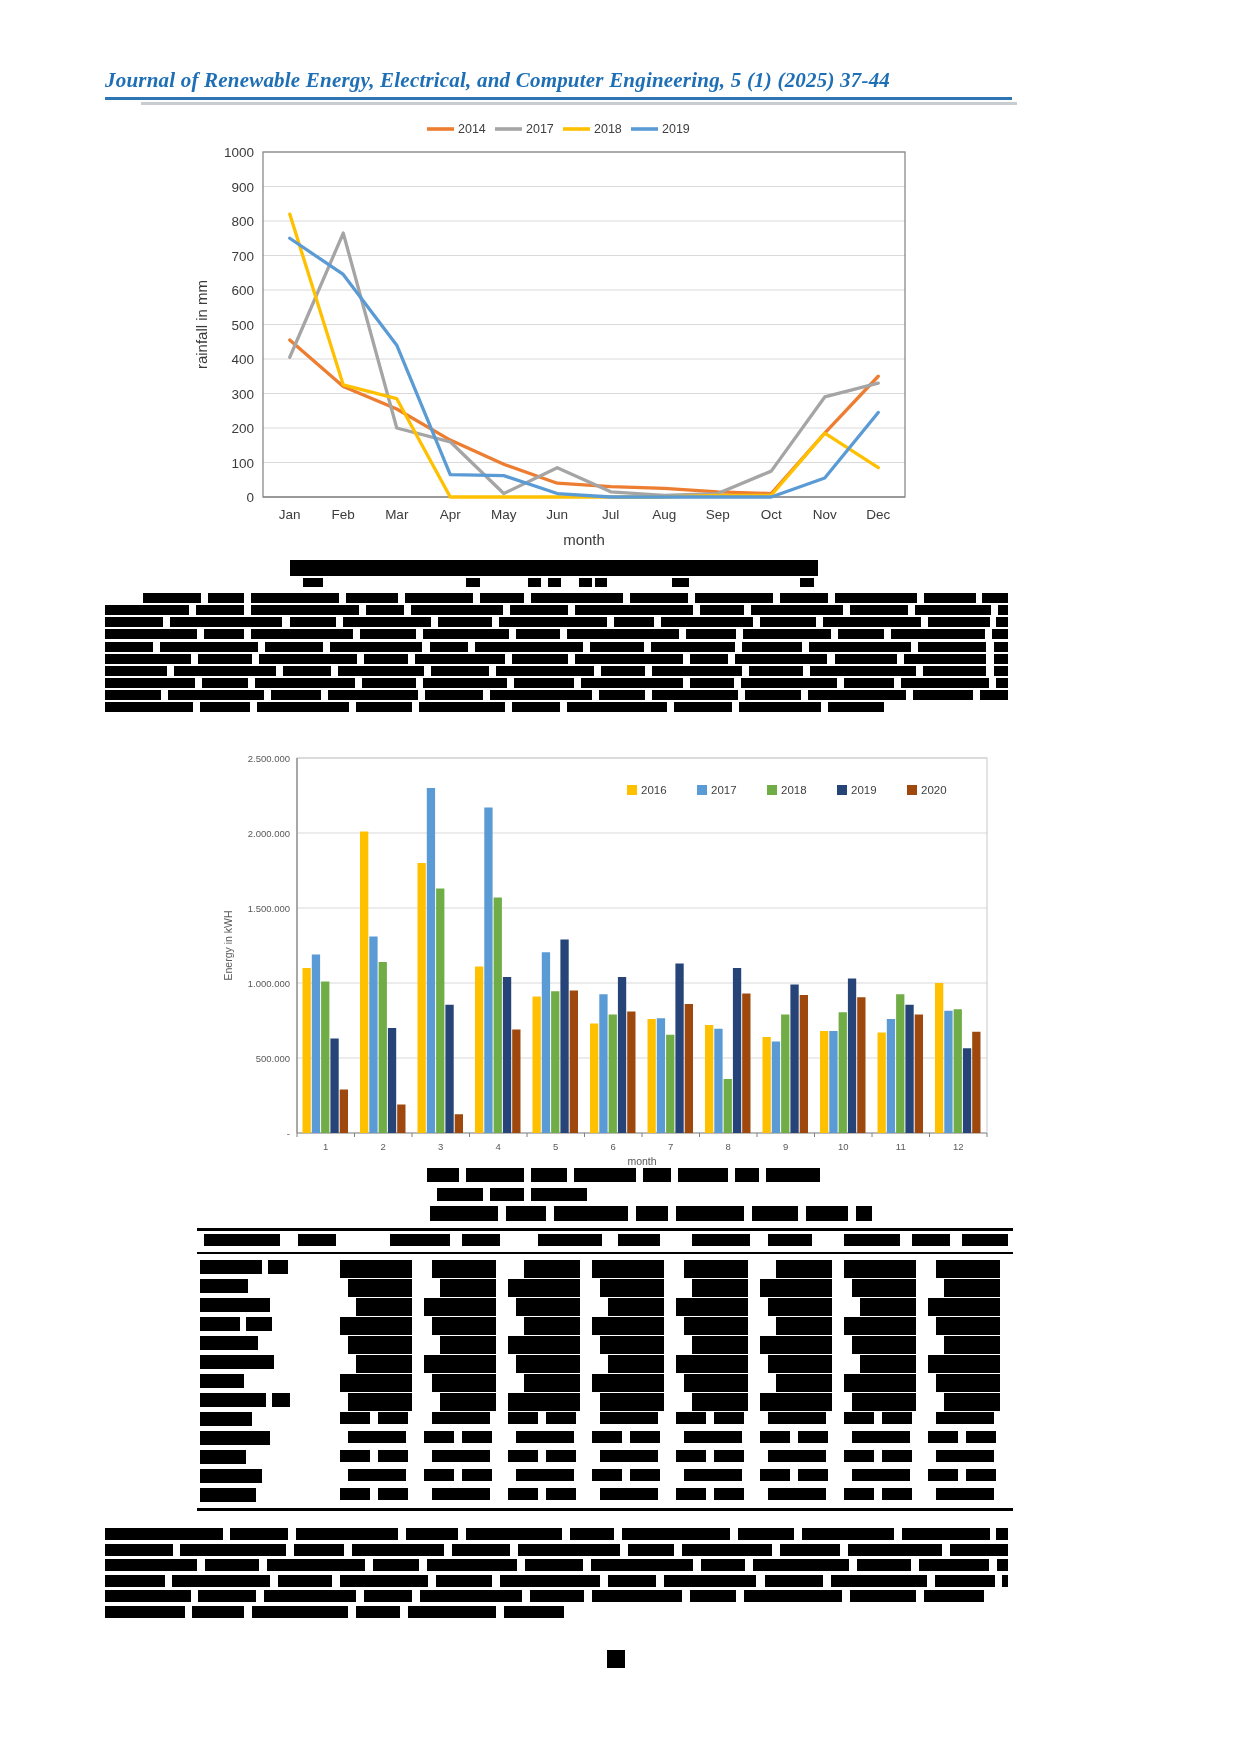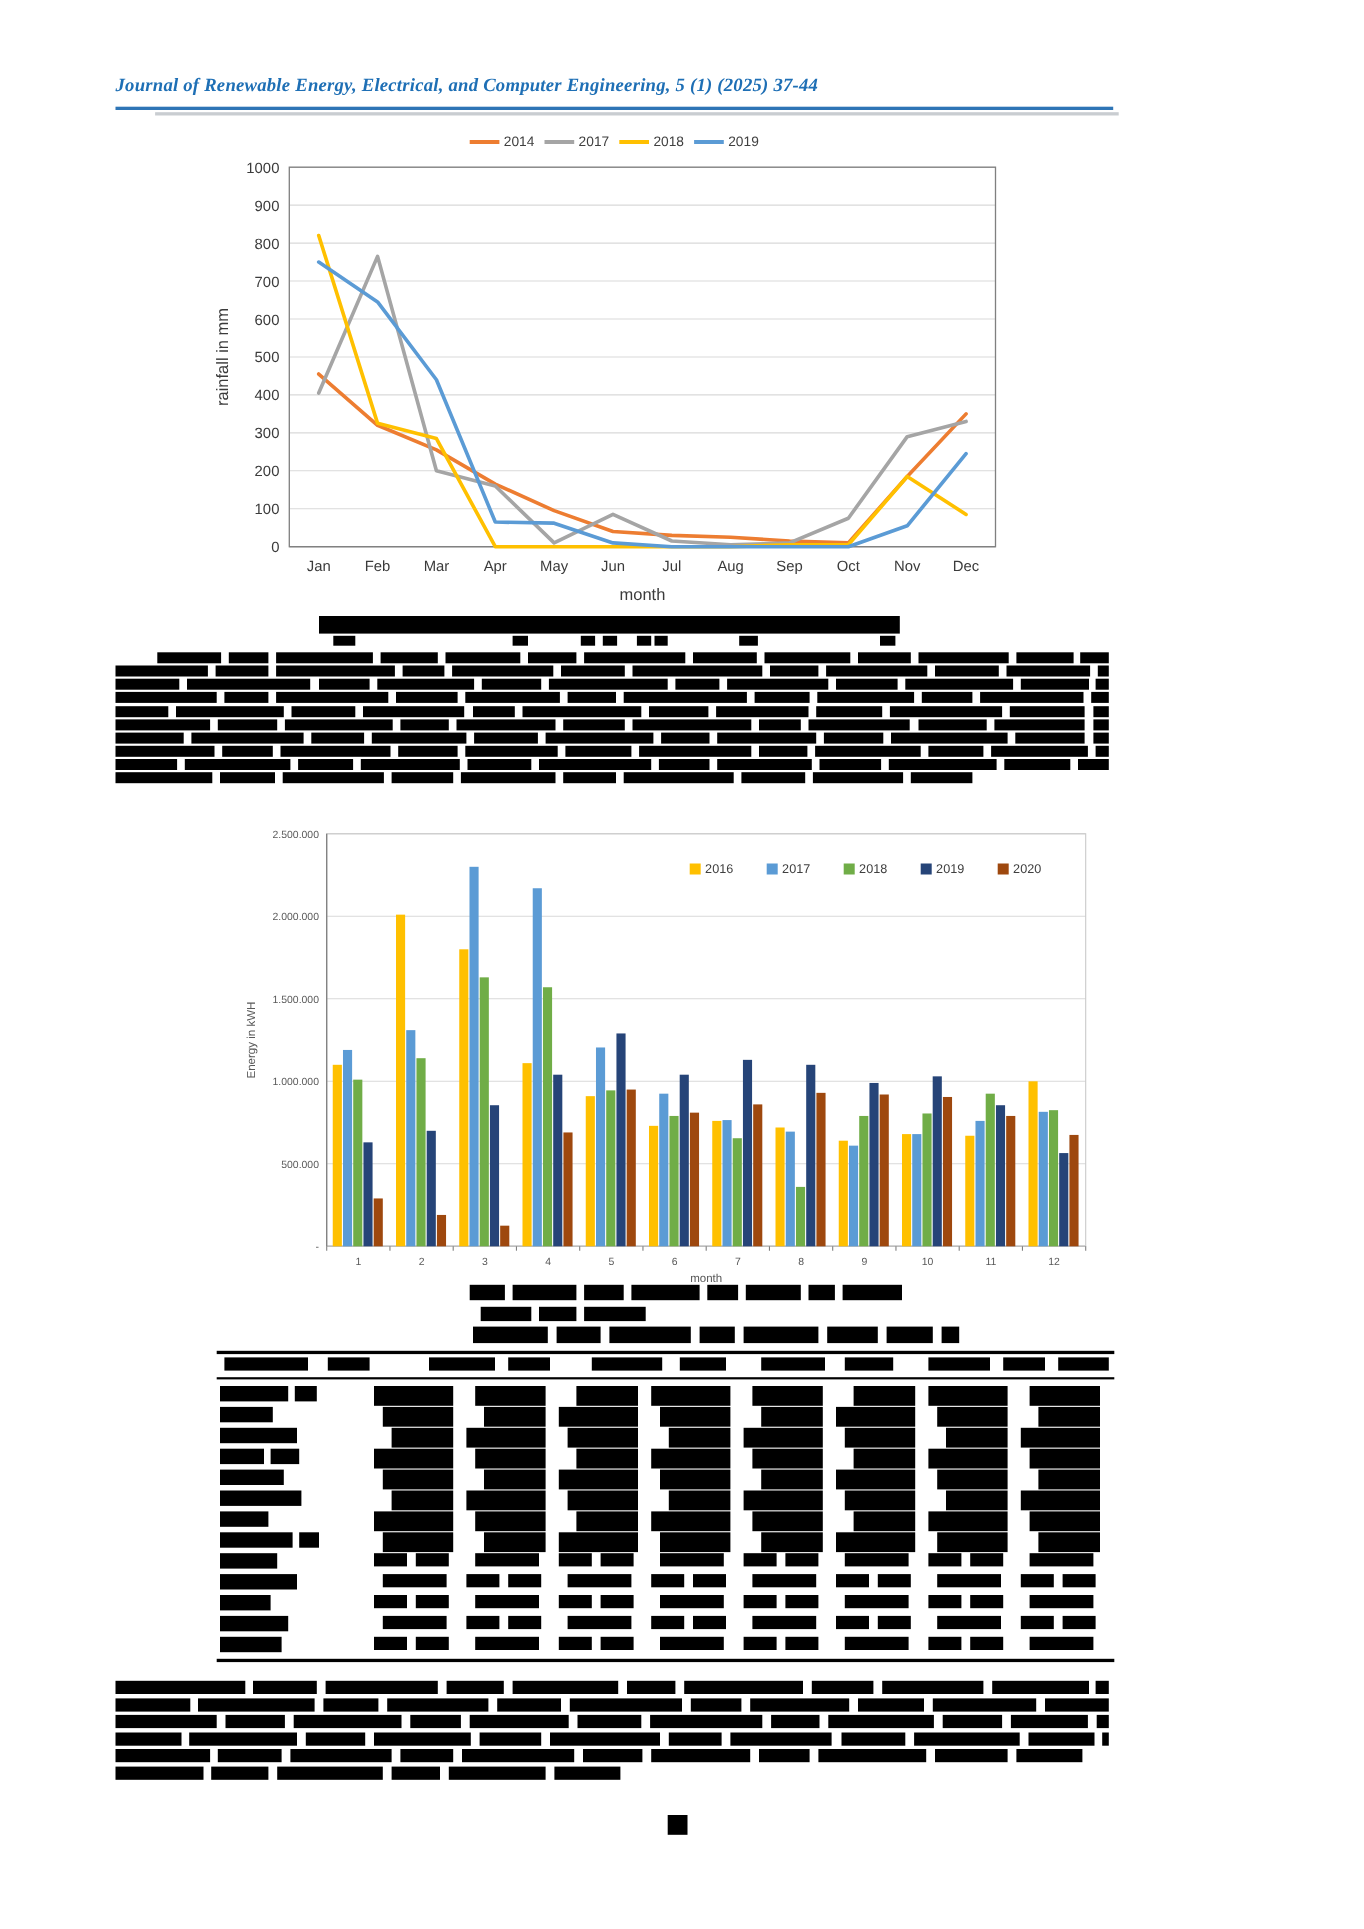--- a/index.html
+++ b/index.html
@@ -1,20 +1,20 @@
 <!DOCTYPE html>
 <html><head>
 <meta charset="utf-8">
 <style>
   html,body{margin:0;padding:0;background:#ffffff;}
   .page{position:relative;width:1240px;height:1754px;background:#ffffff;overflow:hidden;
         font-family:"Liberation Sans", sans-serif;}
   .jheader{position:absolute;left:105px;top:68px;width:910px;
            font-family:"Liberation Serif", serif;font-style:italic;font-weight:bold;
-           font-size:17px;letter-spacing:0.2px;}
+           font-size:21px;letter-spacing:0.2px;}
   .rule-blue{position:absolute;left:105px;top:97px;width:907px;height:3px;}
   .rule-gray{position:absolute;left:141px;top:102px;width:876px;height:3px;}
   svg{position:absolute;}
   .redact{position:absolute;background:#000;}
 </style>
 </head>
 <body>
 
 <div class="page">
 

